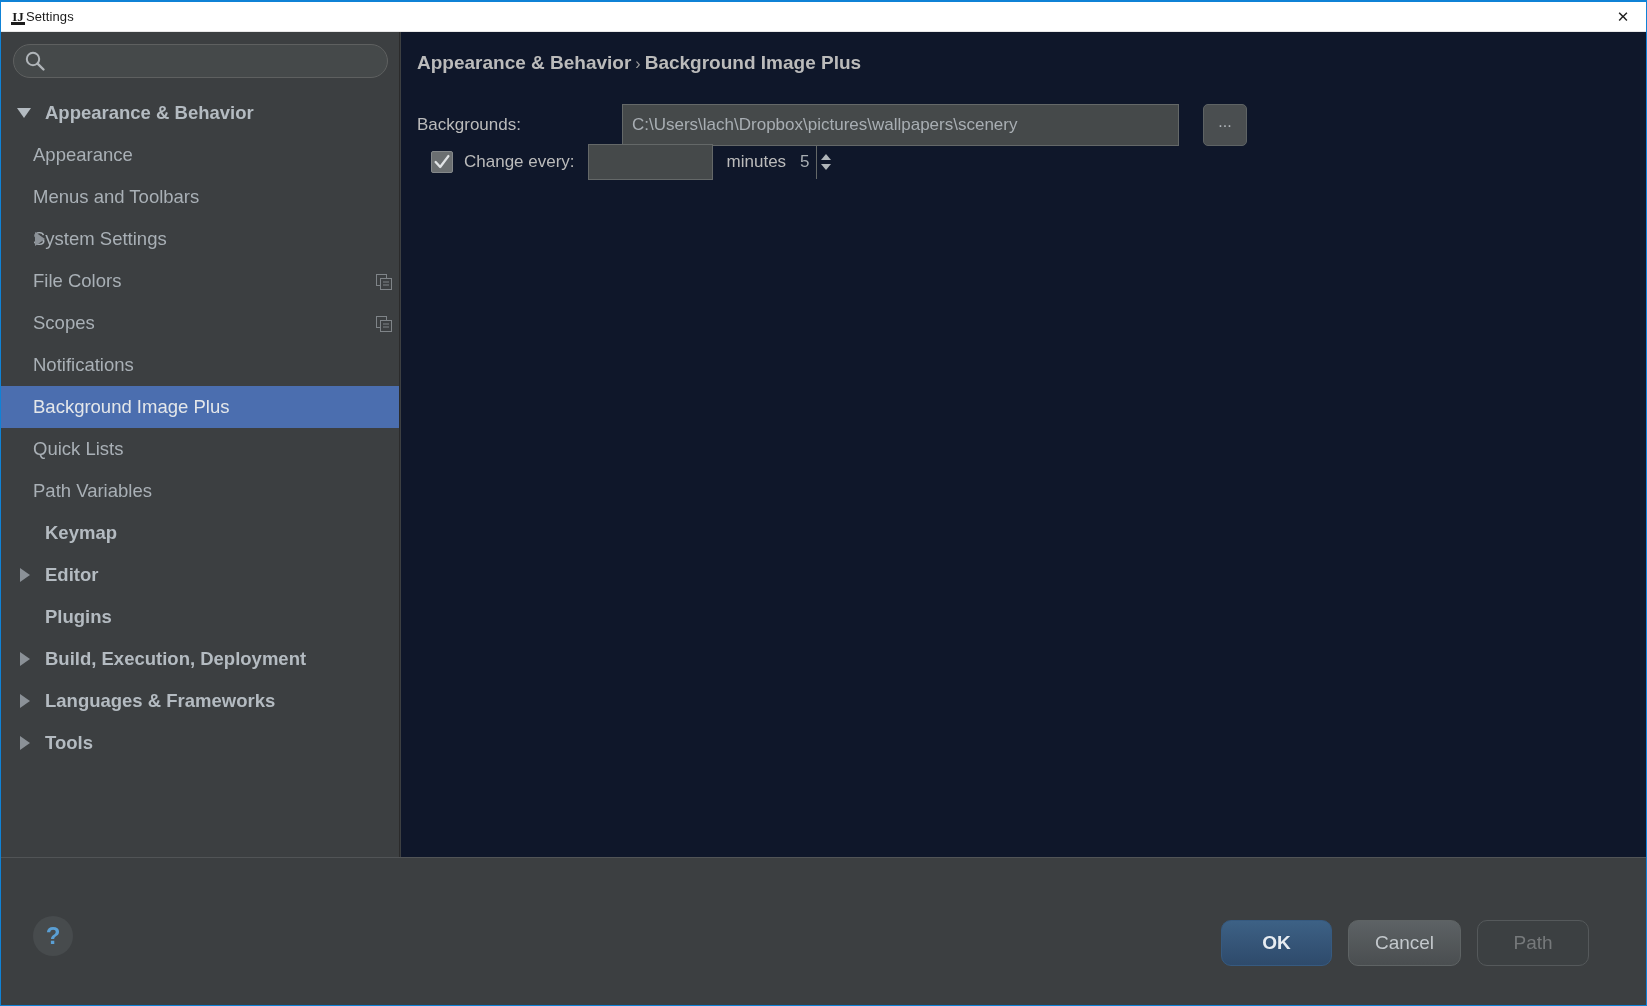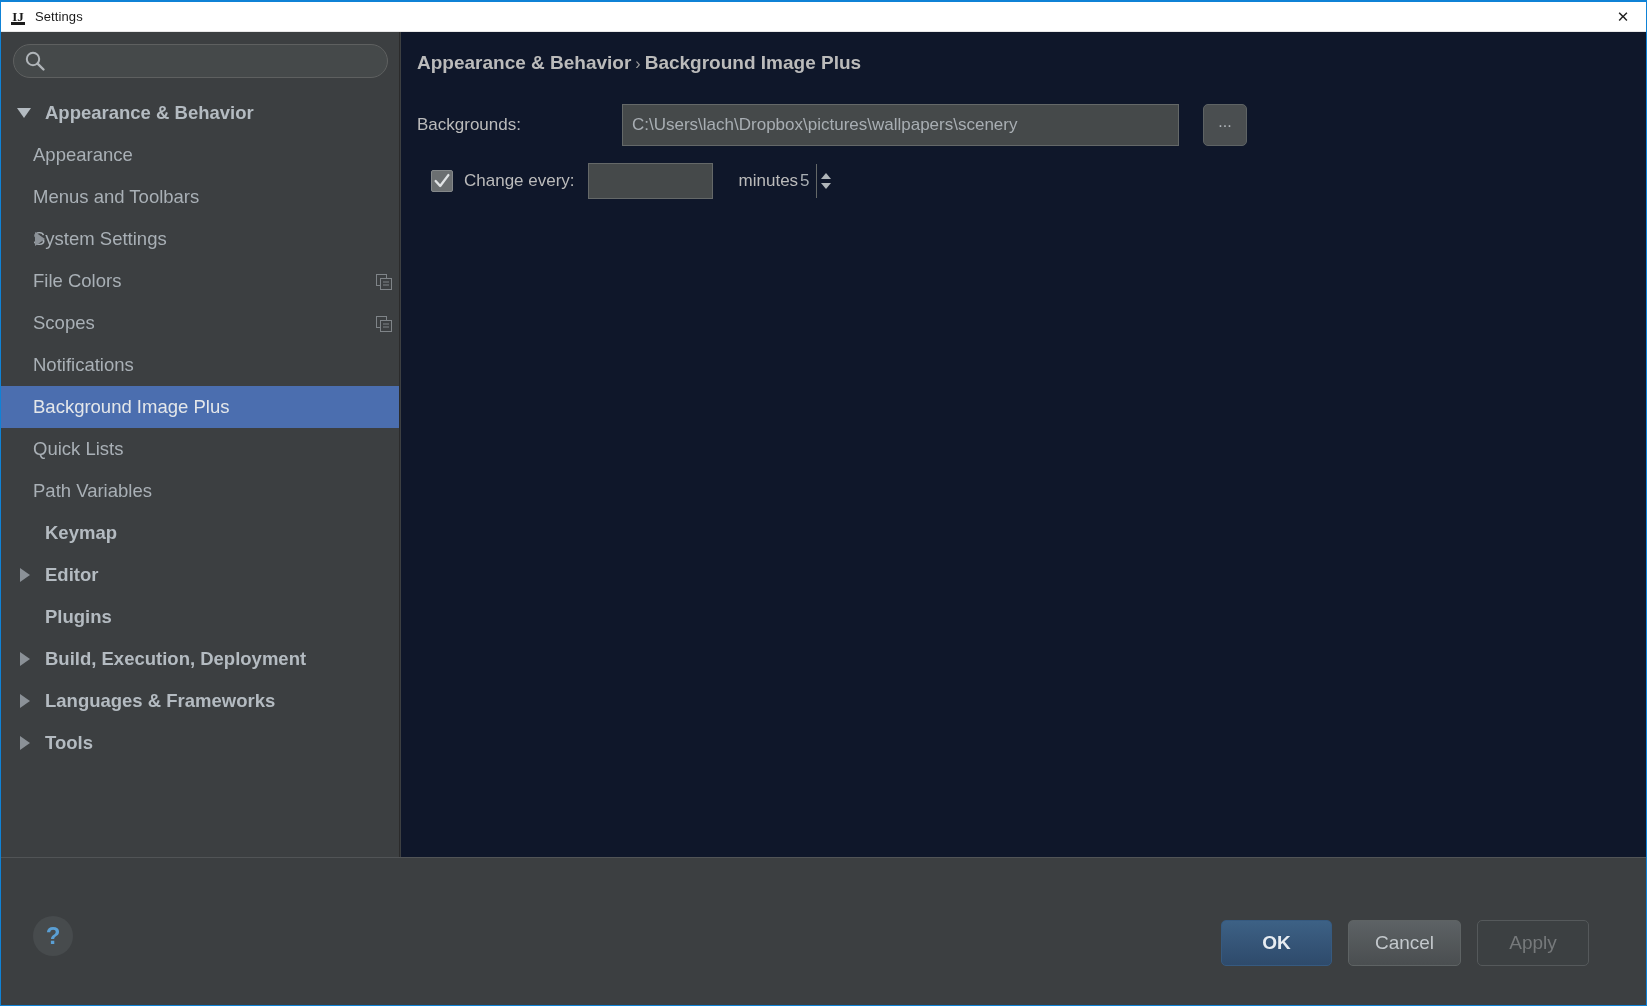--- a/index.html
+++ b/index.html
@@ -23,21 +23,21 @@
   
   .titlebar {
     position: absolute; left: 0; top: 0;
     width: 1645px; height: 30px;
     background: #ffffff;
     display: flex; align-items: center;
     border-bottom: 1px solid #e8e8e8;
   }
   .tb-icon {
     width: 16px; height: 16px;
-    margin-left: 9px; margin-right: 9px;
+    margin-left: 9px; 
     position: relative; flex: 0 0 auto;
   }
   .tb-icon .glyph {
     position: absolute; inset: 0;
     color: #1b1b1b; font-size: 13px; line-height: 16px;
     font-family: "Liberation Serif", serif;
     font-weight: bold; text-align: center;
   }
   .tb-icon .bar {
     position: absolute; left: 1px; right: 1px; bottom: 0; height: 3px;
@@ -169,21 +169,21 @@
     background: #4a4e50;
     border: 1px solid #5e6364;
     border-radius: 5px;
     color: #b0b5b9; font-size: 16px;
     display: flex; align-items: center; justify-content: center;
     cursor: default; line-height: 1;
     padding-bottom: 7px;
   }
 
   .check-row {
-    position: absolute; left: 16px; top: 131px;
+    position: absolute; left: 16px; top: 112px;
     display: flex; align-items: center;
   }
   .checkbox {
     width: 22px; height: 22px;
     margin-left: 14px; margin-right: 11px;
     background: #6b6f71;
     border: 1px solid #84888a;
     border-radius: 2px;
     position: relative; flex: 0 0 auto;
     cursor: default;
@@ -217,21 +217,21 @@
     border-bottom: 6px solid #b0b5b9;
     border-left: 5px solid transparent;
     border-right: 5px solid transparent;
   }
   .spin-down {
     border-top: 6px solid #b0b5b9;
     border-left: 5px solid transparent;
     border-right: 5px solid transparent;
   }
   .unit-label {
-    font-size: 17px; color: #bbbbbb; margin-left: 26px;
+    font-size: 17px; color: #bbbbbb; margin-left: 14px;
   }
 
   
   .footer {
     position: absolute; left: 0; top: 825px;
     width: 1645px; height: 119px;
     background: #3c3f41;
     border-top: 1px solid #515456;
   }
   .help-btn {
@@ -243,21 +243,21 @@
     color: #5a9fd4; font-size: 24px; font-weight: bold;
     cursor: default;
     font-family: "Liberation Sans", sans-serif;
   }
   .footer-buttons {
     position: absolute; right: 57px; top: 62px;
     display: flex; align-items: center; gap: 16px;
   }
   .btn {
     height: 46px;
-    border-radius: 5px;
+    border-radius: 10px;
     display: flex; align-items: center; justify-content: center;
     font-size: 19px; cursor: default;
     font-family: "Liberation Sans", sans-serif;
   }
   .btn-ok {
     width: 111px;
     background: linear-gradient(180deg, #3d6185 0%, #2e4a6b 100%);
     border: 1px solid #365a80;
     color: #e8edf2; font-weight: bold;
   }
@@ -402,18 +402,18 @@
         </div>
         <span class="unit-label">minutes</span>
       </div>
     </div>
 
     <div class="footer">
       <div class="help-btn">?</div>
       <div class="footer-buttons">
         <div class="btn btn-ok">OK</div>
         <div class="btn btn-cancel">Cancel</div>
-        <div class="btn btn-apply">Apply</div>
+        <div class="btn btn-apply">Path</div>
       </div>
     </div>
 
   </div>
 </div>
 
 </body></html>

